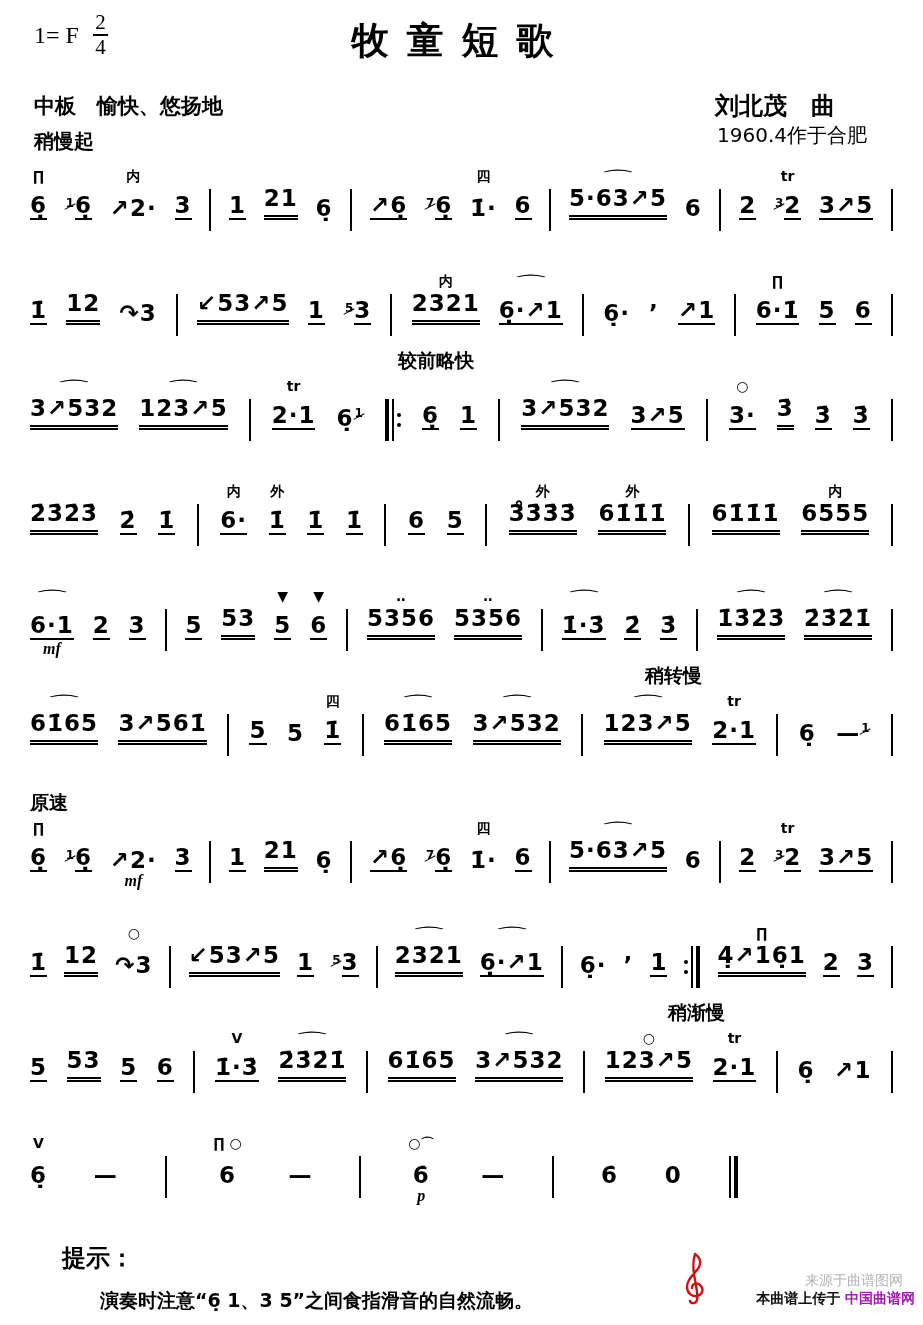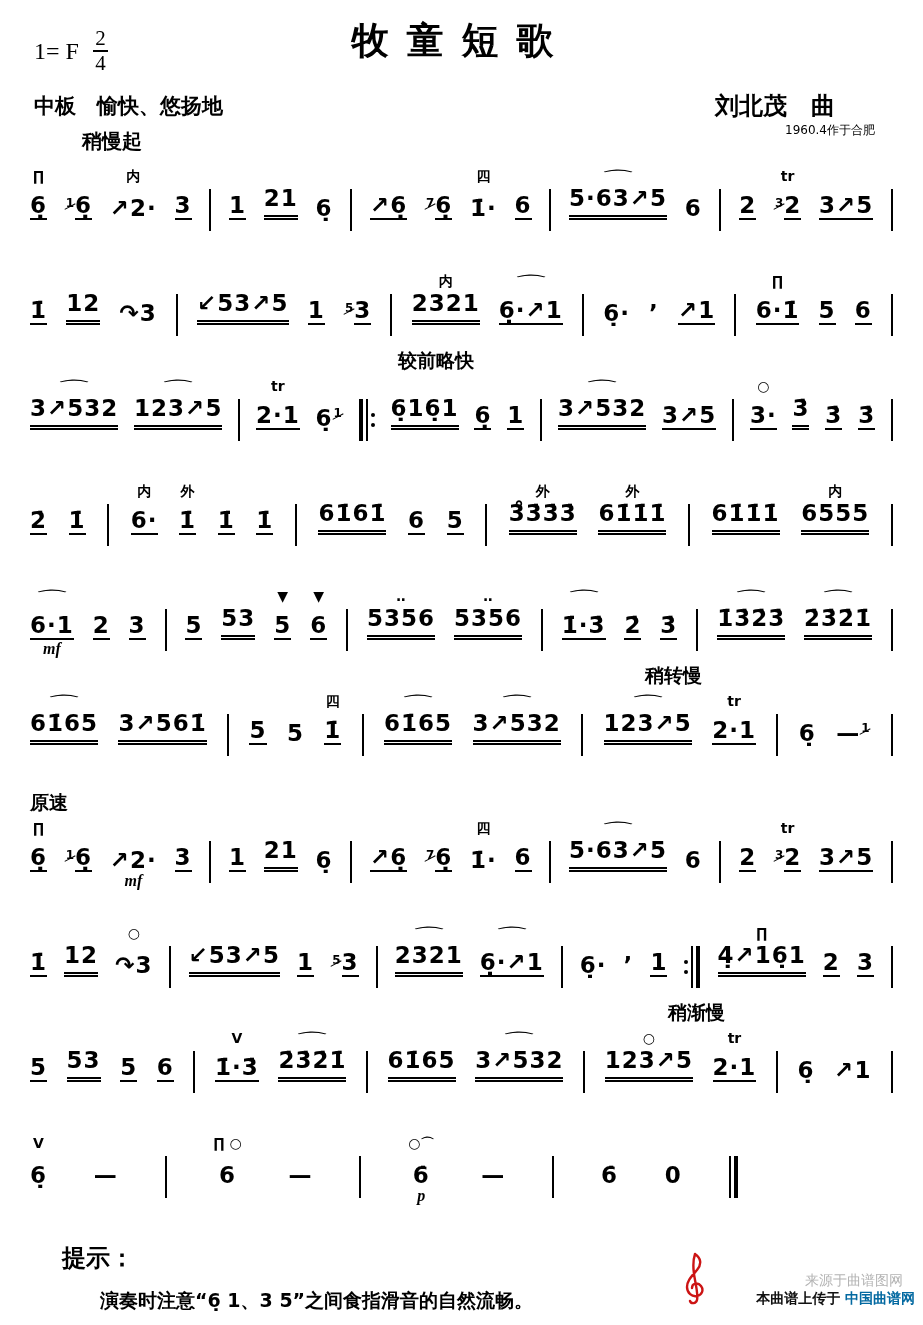--- a/index.html
+++ b/index.html
@@ -1,29 +1,29 @@
 <!DOCTYPE html>
 <html><head>
 <meta charset="utf-8">
 <style>
   html,body{margin:0;padding:0;background:#fff;}
   .page{position:relative;width:923px;height:1325px;background:#fff;color:#000;
         font-family:"DejaVu Sans",sans-serif;overflow:hidden;}
   
   .hdr{position:relative;height:158px;}
-  .keysig{position:absolute;left:34px;top:28px;font-family:"Liberation Serif",serif;
+  .keysig{position:absolute;left:34px;top:12px;font-family:"Liberation Serif",serif;
           font-size:24px;display:flex;align-items:center;gap:14px;}
   .frac{display:inline-flex;flex-direction:column;align-items:center;line-height:1;font-size:21px;}
   .frac .bar2{width:15px;border-top:2px solid #000;margin:1px 0;}
   .title{position:absolute;left:0;right:0;top:16px;text-align:center;
          font-family:"Liberation Serif",serif;font-weight:bold;font-size:37px;letter-spacing:18px;}
   .tempo{position:absolute;left:34px;top:92px;font-size:21px;font-weight:bold;}
-  .tempo2{position:absolute;left:34px;top:128px;font-size:20px;font-weight:bold;margin-left:48px;}
+  .tempo2{position:absolute;left:34px;top:128px;font-size:20px;font-weight:bold;}
   .composer{position:absolute;right:88px;top:90px;font-size:24px;font-weight:bold;}
-  .dateplace{position:absolute;right:48px;top:122px;font-size:12px;}
+  .dateplace{position:absolute;right:56px;top:122px;font-size:20px;}
   
   .score{position:relative;padding:6px 30px 0 30px;}
   .sysrow{position:relative;display:flex;align-items:flex-start;justify-content:space-between;
           margin-bottom:25px;height:80px;}
   .sysrow.extra{margin-top:47px;gap:8px;}
   .syslabel{position:absolute;top:-26px;font-size:19px;font-weight:bold;white-space:nowrap;}
   .tok{display:inline-flex;flex-direction:column;align-items:center;}
   .ann{height:24px;font-size:14px;font-weight:bold;line-height:24px;white-space:nowrap;}
   .ann.arc{transform:scaleX(2.3);transform-origin:center bottom;}
   .mainrow{display:flex;align-items:flex-end;height:32px;}
@@ -41,21 +41,21 @@
   .bar-thin{width:2px;background:#000;height:42px;}
   .rdots{display:flex;flex-direction:column;justify-content:center;gap:6px;height:42px;}
   .rdots i{width:4px;height:4px;border-radius:50%;background:#000;display:block;}
   
   .tip-title{position:absolute;left:62px;top:1242px;font-size:24px;font-weight:bold;}
   .tip-body{position:absolute;left:100px;top:1288px;font-size:19px;font-weight:bold;}
   .wm{position:absolute;right:8px;top:1272px;width:215px;height:50px;font-size:14px;}
   .wm-line1{color:#b3b3b3;text-align:right;padding-right:12px;}
   .wm-line2{position:relative;color:#111;font-weight:bold;white-space:nowrap;text-align:right;}
   .wm-url{position:absolute;right:24px;top:0;color:#cfcfcf;font-weight:normal;z-index:0;margin-top:32px;}
-  .wm-site{color:#0369a1;position:relative;z-index:1;}
+  .wm-site{color:#a21caf;position:relative;z-index:1;}
   .wm-up{position:relative;z-index:1;}
   .clef{position:absolute;left:-22px;top:-22px;}
 </style>
 </head>
 <body>
 
 <div class="page">
 
   <div class="hdr">
     <div class="keysig">
@@ -338,27 +338,20 @@
           <div class="bar-thick"></div>
           <div class="bar-thin"></div>
           <div class="rdots">
             <i></i>
             <i></i>
           </div>
         </div>
         <span class="tok">
           <span class="ann">&nbsp;</span>
           <span class="mainrow">
-            <span class="txt u2">6̣16̣1</span>
-          </span>
-          <span class="blw">&nbsp;</span>
-        </span>
-        <span class="tok">
-          <span class="ann">&nbsp;</span>
-          <span class="mainrow">
             <span class="txt u1">6̣</span>
           </span>
           <span class="blw">&nbsp;</span>
         </span>
         <span class="tok">
           <span class="ann">&nbsp;</span>
           <span class="mainrow">
             <span class="txt u1">1</span>
           </span>
           <span class="blw">&nbsp;</span>
@@ -406,20 +399,27 @@
             <span class="txt u1">3̇</span>
           </span>
           <span class="blw">&nbsp;</span>
         </span>
         <div class="bar"></div>
       </div>
       <div class="sysrow">
         <span class="tok">
           <span class="ann">&nbsp;</span>
           <span class="mainrow">
+            <span class="txt u2">2̇3̇2̇3̇</span>
+          </span>
+          <span class="blw">&nbsp;</span>
+        </span>
+        <span class="tok">
+          <span class="ann">&nbsp;</span>
+          <span class="mainrow">
             <span class="txt u1">2̇</span>
           </span>
           <span class="blw">&nbsp;</span>
         </span>
         <span class="tok">
           <span class="ann">&nbsp;</span>
           <span class="mainrow">
             <span class="txt u1">1̇</span>
           </span>
           <span class="blw">&nbsp;</span>
@@ -447,27 +447,20 @@
           <span class="blw">&nbsp;</span>
         </span>
         <span class="tok">
           <span class="ann">&nbsp;</span>
           <span class="mainrow">
             <span class="txt u1">1̇</span>
           </span>
           <span class="blw">&nbsp;</span>
         </span>
         <div class="bar"></div>
-        <span class="tok">
-          <span class="ann">&nbsp;</span>
-          <span class="mainrow">
-            <span class="txt u2">61̇61̇</span>
-          </span>
-          <span class="blw">&nbsp;</span>
-        </span>
         <span class="tok">
           <span class="ann">&nbsp;</span>
           <span class="mainrow">
             <span class="txt u1">6</span>
           </span>
           <span class="blw">&nbsp;</span>
         </span>
         <span class="tok">
           <span class="ann">&nbsp;</span>
           <span class="mainrow">

